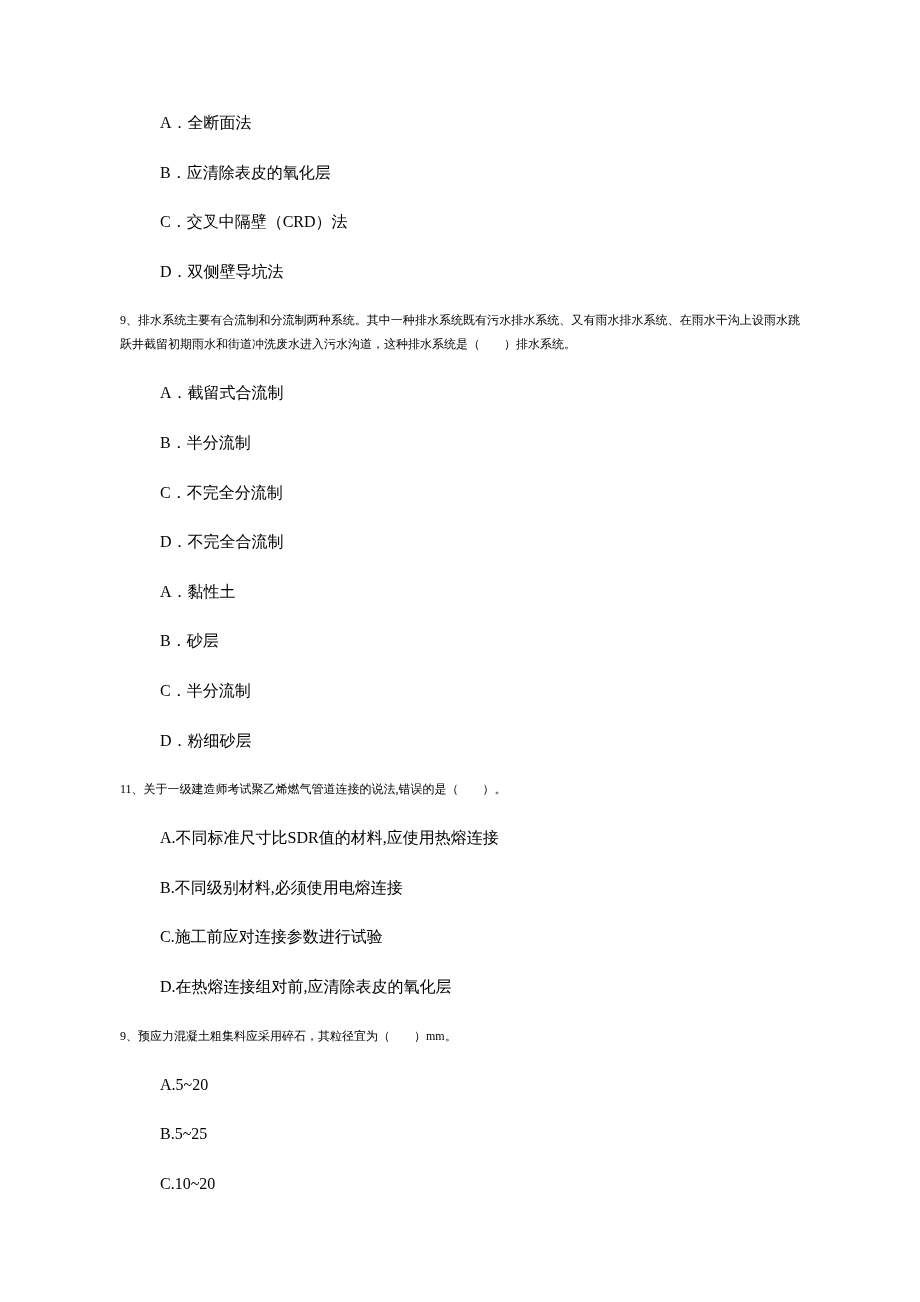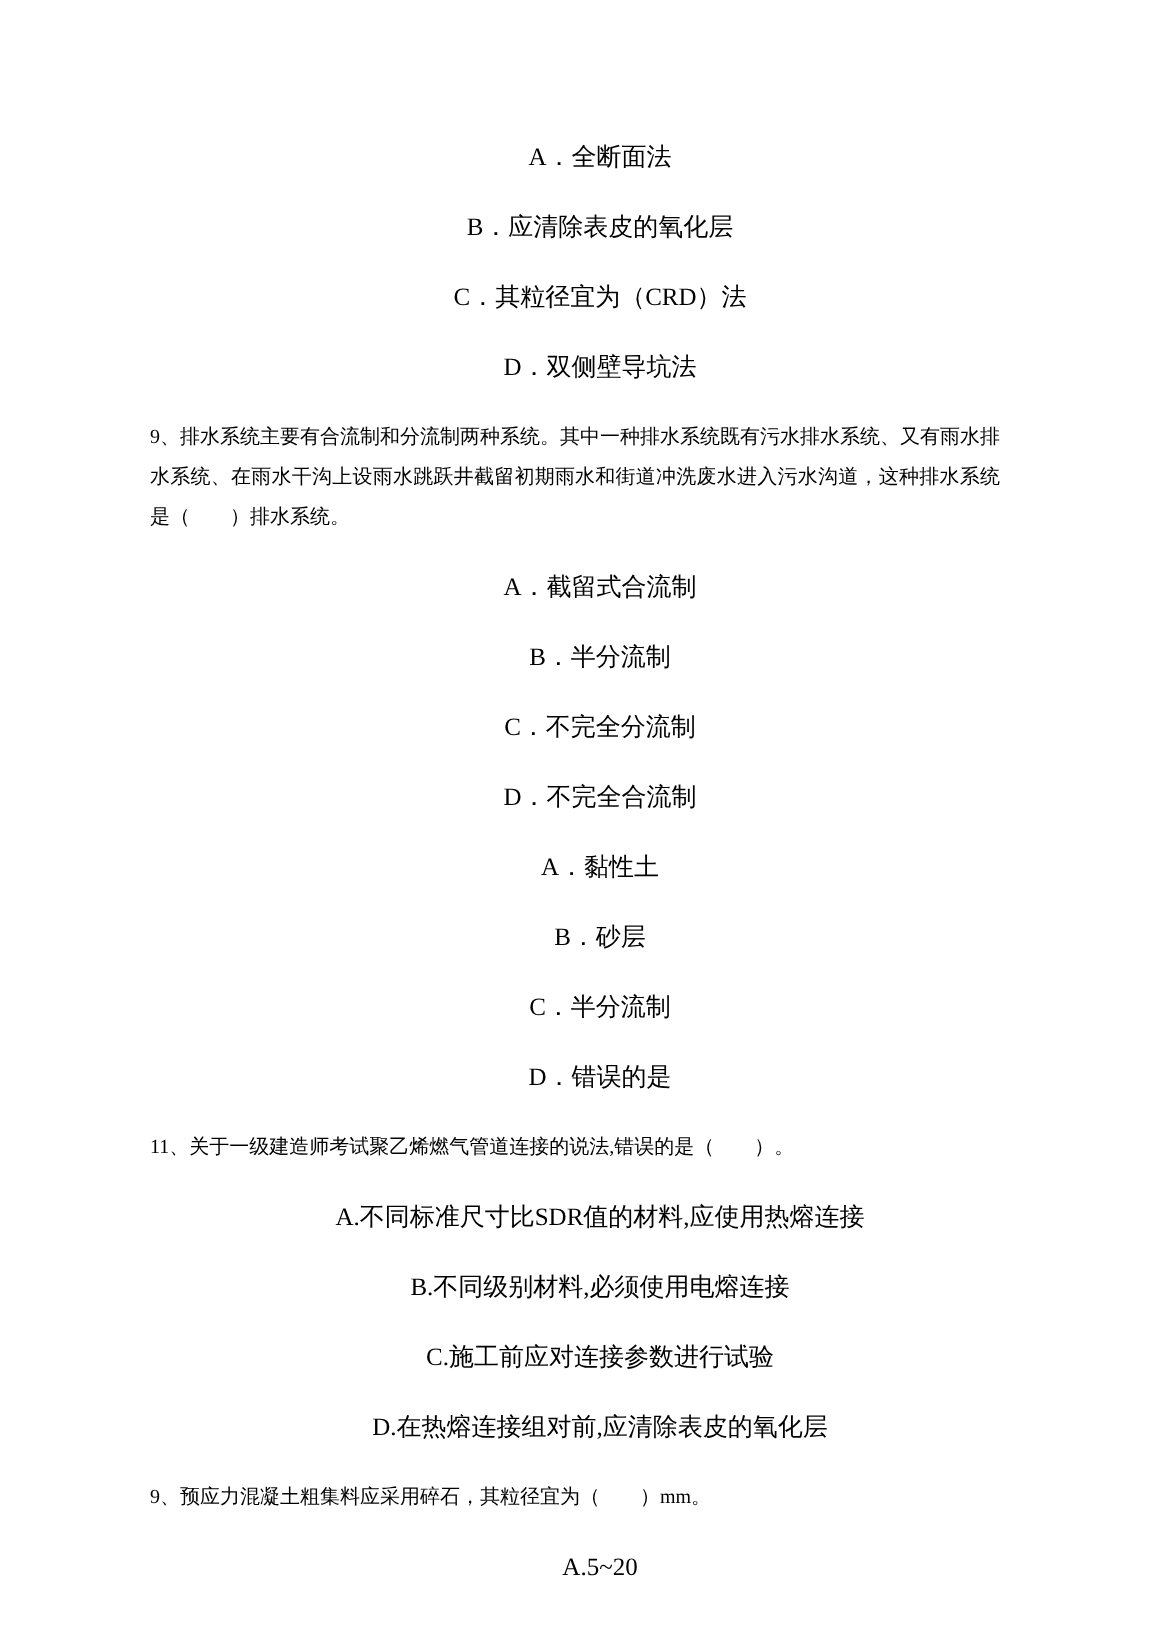--- a/index.html
+++ b/index.html
@@ -12,51 +12,50 @@
   }
   .page {
     padding: 110px 120px 40px 120px;
     box-sizing: border-box;
     width: 920px;
     min-height: 1302px;
     position: relative;
   }
   .option {
     margin: 0 0 24px 40px;
-    font-size: 20px;
+    font-size: 16px;
     line-height: 1.6;
-    text-align: center;
   }
   .question {
     margin: 16px 0 24px 0;
-    font-size: 16px;
+    font-size: 12px;
     line-height: 2;
     text-align: justify;
   }
 </style>
 </head>
 <body>
 
 <div class="page">
 
   <div class="option">A．全断面法</div>
   <div class="option">B．应清除表皮的氧化层</div>
-  <div class="option">C．其粒径宜为（CRD）法</div>
+  <div class="option">C．交叉中隔壁（CRD）法</div>
   <div class="option">D．双侧壁导坑法</div>
 
   <div class="question">9、排水系统主要有合流制和分流制两种系统。其中一种排水系统既有污水排水系统、又有雨水排水系统、在雨水干沟上设雨水跳跃井截留初期雨水和街道冲洗废水进入污水沟道，这种排水系统是（　　）排水系统。</div>
   <div class="option">A．截留式合流制</div>
   <div class="option">B．半分流制</div>
   <div class="option">C．不完全分流制</div>
   <div class="option">D．不完全合流制</div>
 
   <div class="option">A．黏性土</div>
   <div class="option">B．砂层</div>
   <div class="option">C．半分流制</div>
-  <div class="option">D．错误的是</div>
+  <div class="option">D．粉细砂层</div>
 
   <div class="question">11、关于一级建造师考试聚乙烯燃气管道连接的说法,错误的是（　　）。</div>
   <div class="option">A.不同标准尺寸比SDR值的材料,应使用热熔连接</div>
   <div class="option">B.不同级别材料,必须使用电熔连接</div>
   <div class="option">C.施工前应对连接参数进行试验</div>
   <div class="option">D.在热熔连接组对前,应清除表皮的氧化层</div>
 
   <div class="question">9、预应力混凝土粗集料应采用碎石，其粒径宜为（　　）mm。</div>
   <div class="option">A.5~20</div>
   <div class="option">B.5~25</div>

